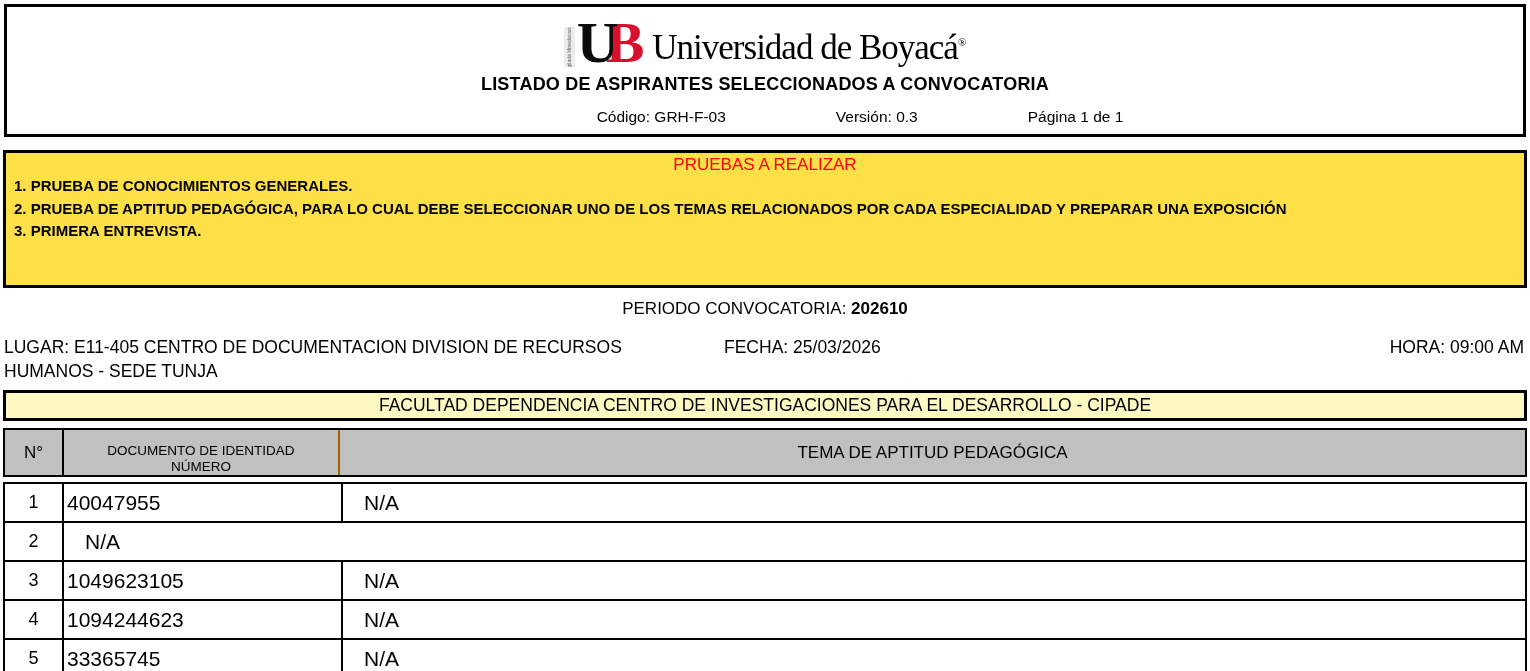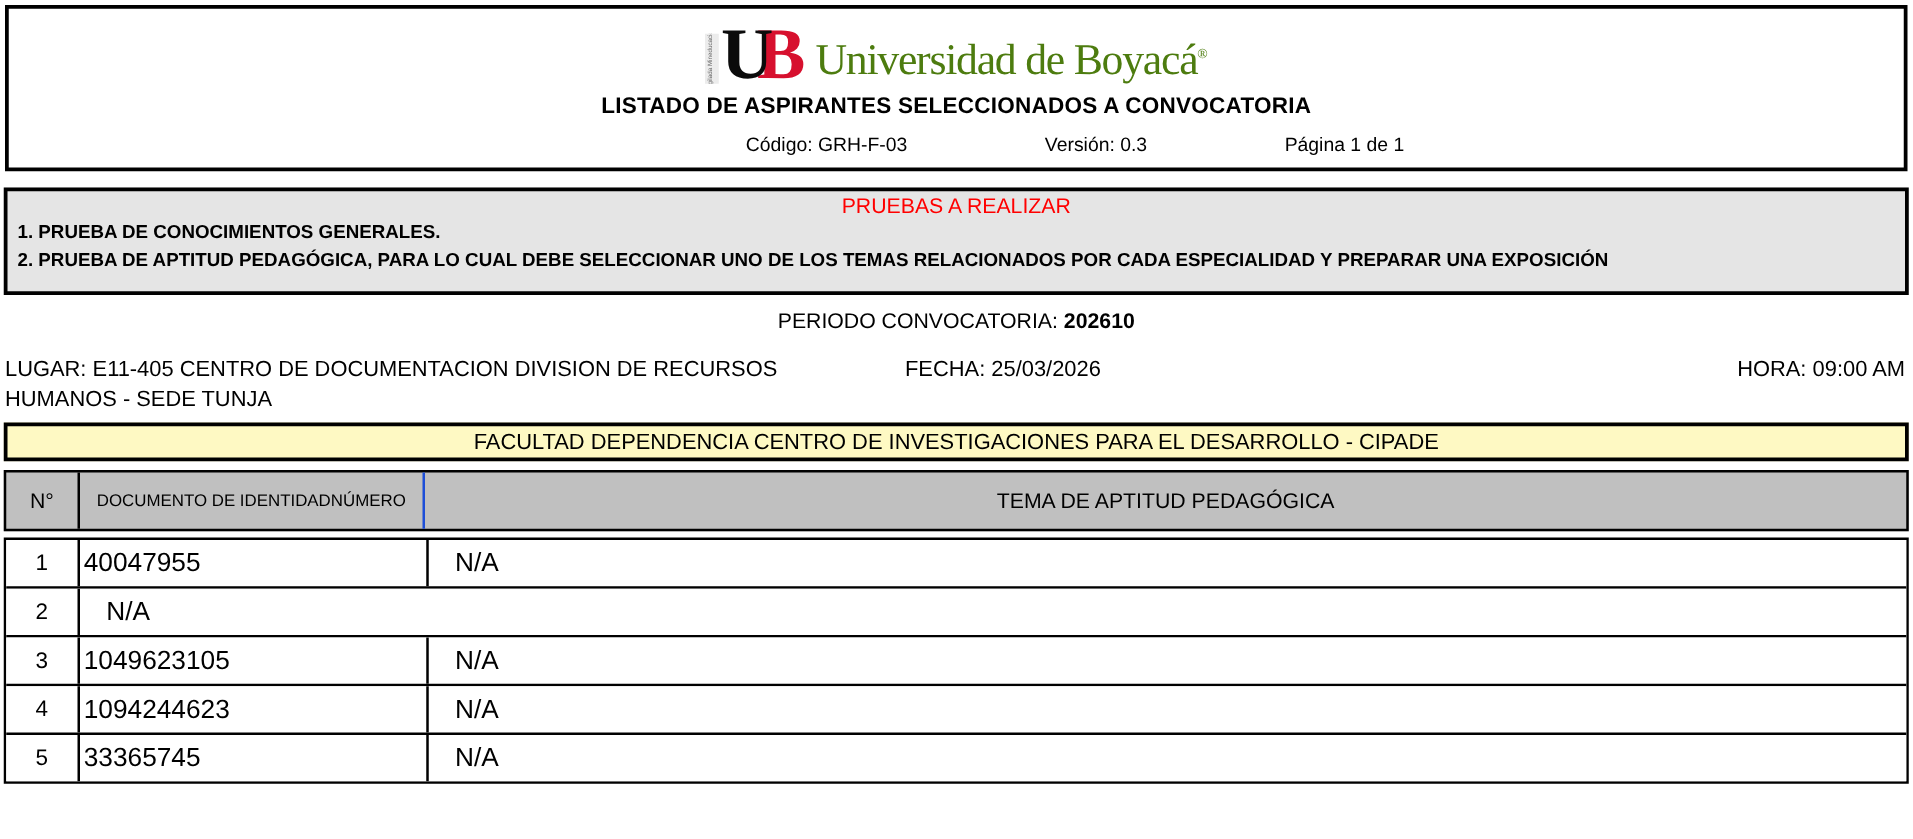--- a/index.html
+++ b/index.html
@@ -36,40 +36,40 @@
     font-family:"Liberation Serif", serif; font-weight:700;
     font-size:58px; color:#0b0b0b; line-height:0.82; z-index:2;
   }
   .monogram .mono-b {
     font-family:"Liberation Serif", serif; font-weight:700;
     font-size:58px; color:#d7102e; line-height:0.82;
     margin-left:-13px; z-index:1;
   }
   .wordmark {
     font-family:"Liberation Serif", serif;
-    font-size:35px; letter-spacing:-1px; color:#4d7c0f;
+    font-size:35px; letter-spacing:-1px; color:#000000;
     margin-left:8px; line-height:1.05; white-space:nowrap;
   }
   .wordmark sup { font-size:11px; letter-spacing:0; }
   .doc-title {
     margin-top:7px; font-size:18px; font-weight:bold; letter-spacing:0.2px;
   }
   .codigo-row {
     display:flex; justify-content:center; gap:110px;
     margin-top:13px; font-size:15.5px;
     transform:translateX(95px);
   }
 
   
   .pruebas-box {
     box-sizing:border-box;
     margin:13px 3px 0 3px;
-    height:86px;
+    height:138px;
     border:3px solid #000;
-    background:#e5e5e5;
+    background:#fde047;
     padding:1px 8px 0 8px;
     overflow:hidden;
   }
   .pruebas-heading {
     text-align:center; color:#ff0000; font-size:17px; line-height:21px;
   }
   .pruebas-item {
     font-size:15px; font-weight:bold; line-height:22.5px;
   }
   .pruebas-item.clip { white-space:nowrap; overflow:hidden; }
@@ -105,22 +105,22 @@
   .thead-row {
     box-sizing:border-box;
     display:flex;
     margin:7px 3px 0 3px;
     height:49px;
     border:2px solid #000;
     background:#c0c0c0;
   }
   .th { display:flex; align-items:center; justify-content:center; text-align:center; }
   .th-num  { width:57px; border-right:2px solid #000; font-size:17px; }
-  .th-doc  { width:274px; border-right:2px solid #1d4ed8; font-size:13.5px; line-height:16px;
-             flex-direction:row; }
+  .th-doc  { width:274px; border-right:2px solid #a16207; font-size:13.5px; line-height:16px;
+             flex-direction:column;justify-content:flex-end; }
   .th-tema { flex:1; font-size:17px; }
 
   .tbody {
     box-sizing:border-box;
     margin:5px 3px 0 3px;
     border:2px solid #000;
   }
   .tr {
     box-sizing:border-box;
     display:flex; height:39px;
@@ -156,20 +156,21 @@
       <span>Código: GRH-F-03</span>
       <span>Versión: 0.3</span>
       <span>Página 1 de 1</span>
     </div>
   </div>
 
   <div class="pruebas-box">
     <div class="pruebas-heading">PRUEBAS A REALIZAR</div>
     <div class="pruebas-item">1. PRUEBA DE CONOCIMIENTOS GENERALES.</div>
     <div class="pruebas-item clip">2. PRUEBA DE APTITUD PEDAGÓGICA, PARA LO CUAL DEBE SELECCIONAR UNO DE LOS TEMAS RELACIONADOS POR CADA ESPECIALIDAD Y PREPARAR UNA EXPOSICIÓN</div>
+    <div class="pruebas-item">3. PRIMERA ENTREVISTA.</div>
   </div>
 
   <div class="periodo-line">
     <span class="lbl">PERIODO CONVOCATORIA:</span>
     <span style="font-weight:bold;">202610</span>
   </div>
 
   <div class="info-row">
     <div class="info-lugar">
       <span class="lbl">LUGAR:</span>

